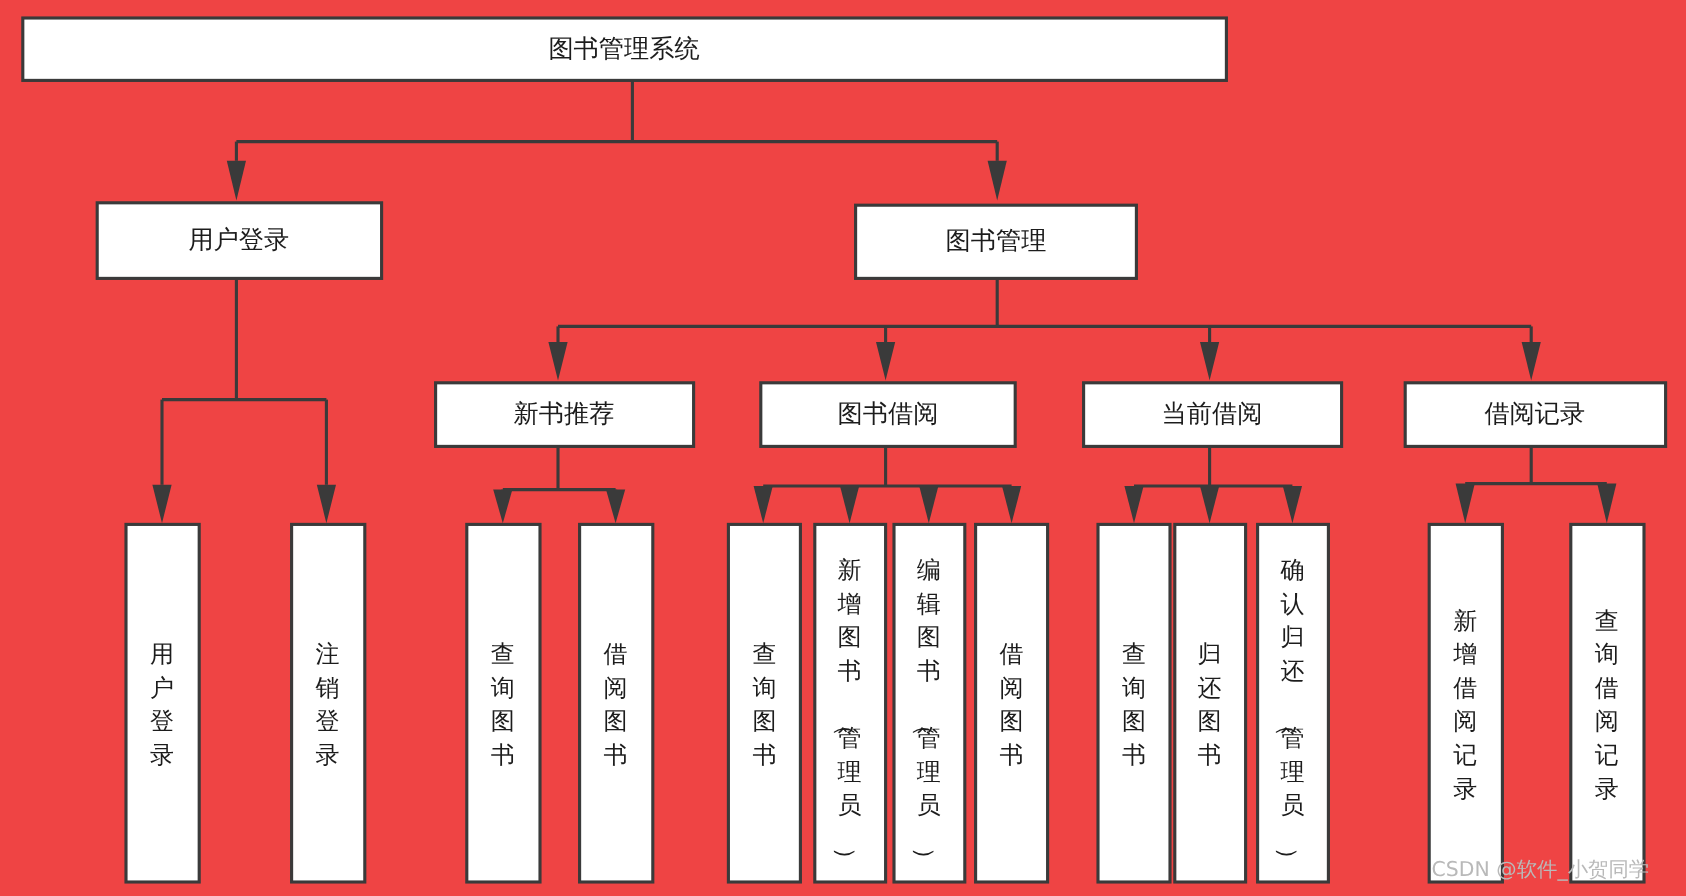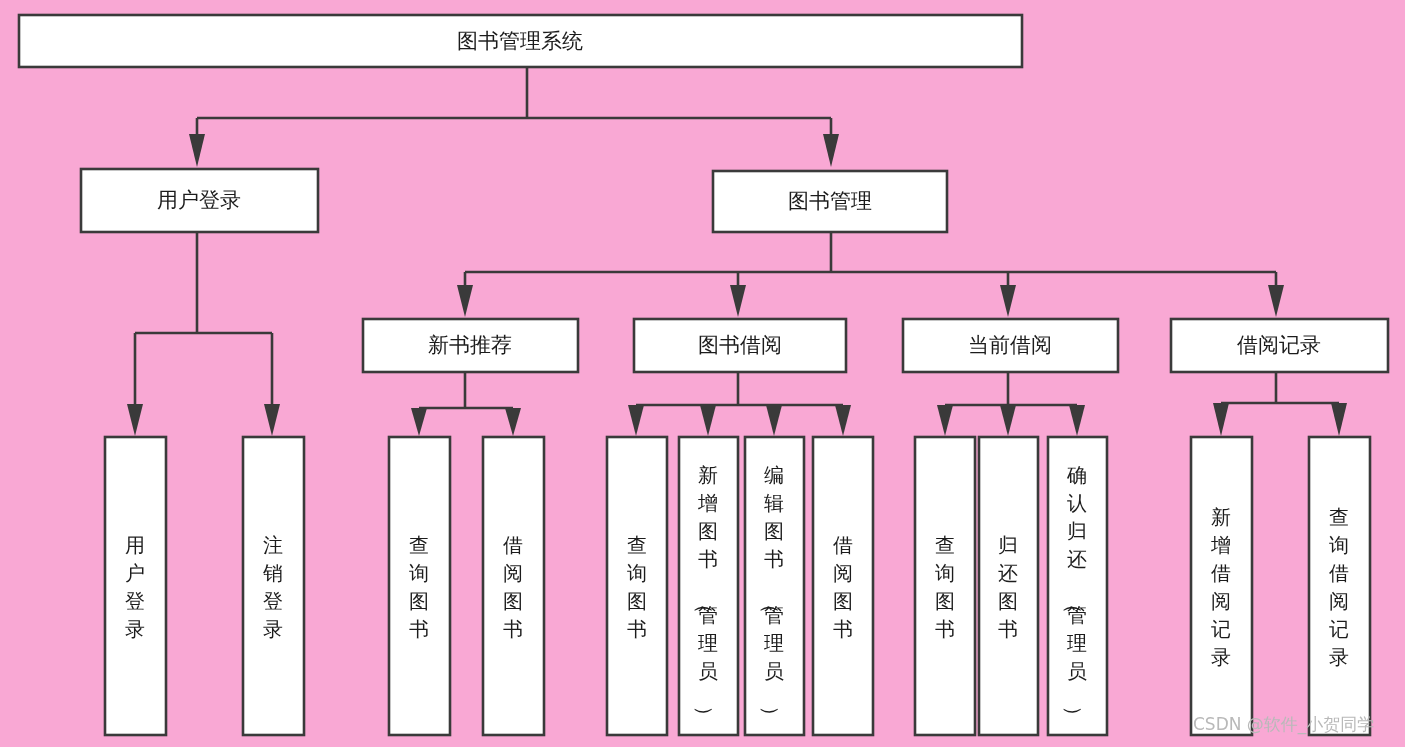--- a/index.html
+++ b/index.html
@@ -11,21 +11,21 @@
   body {
     width: 1405px;
     height: 747px;
     font-family: "DejaVu Sans", "Liberation Sans", sans-serif;
     overflow: hidden;
   }
   #diagram-root {
     position: relative;
     width: 1405px;
     height: 747px;
-    background: #f9a8d4;
+    background: #ef4444;
   }
   svg#chart-svg {
     position: absolute;
     left: 0;
     top: 0;
     width: 1405px;
     height: 747px;
     display: block;
   }
   .node-box {

